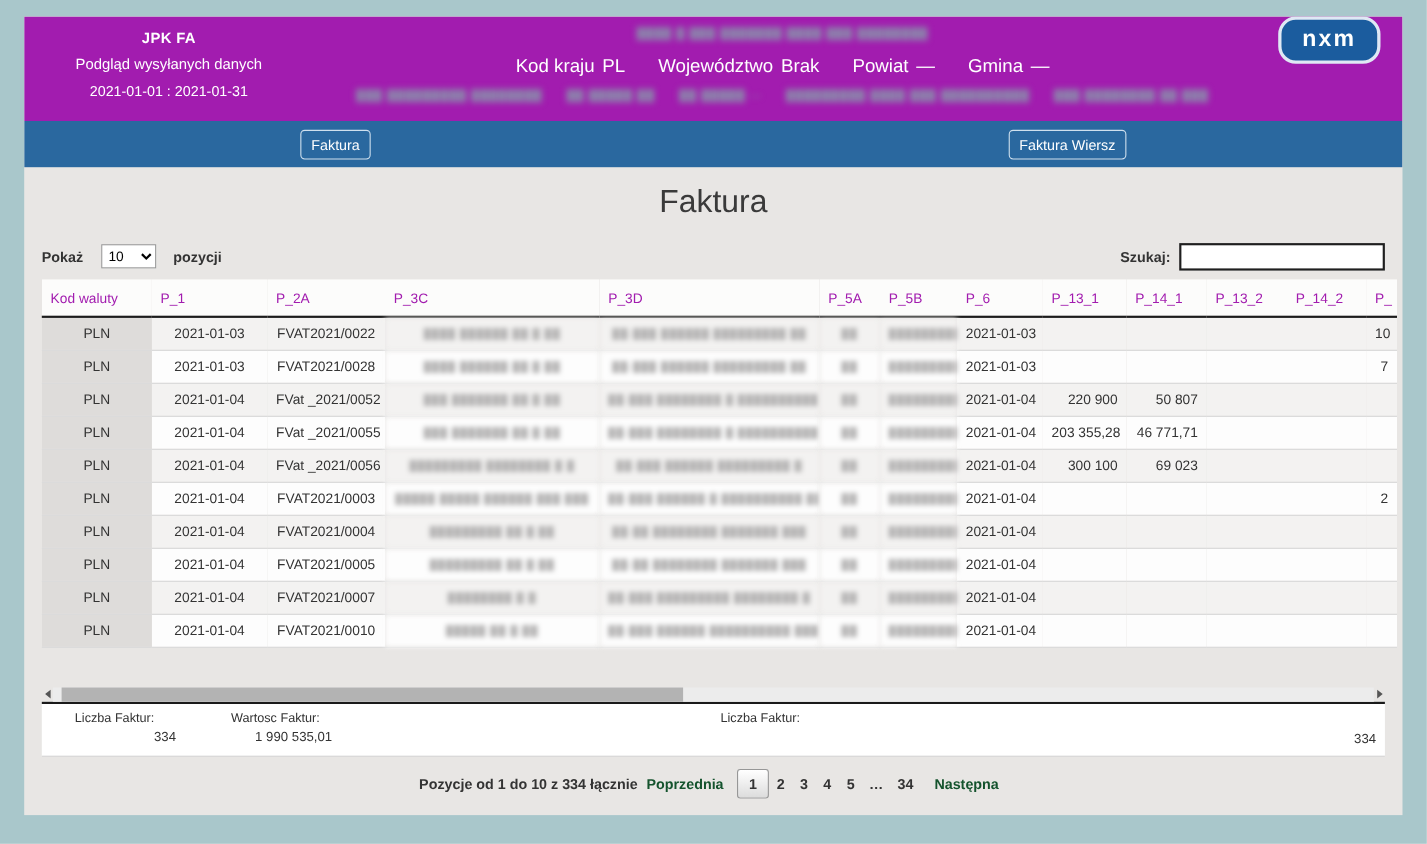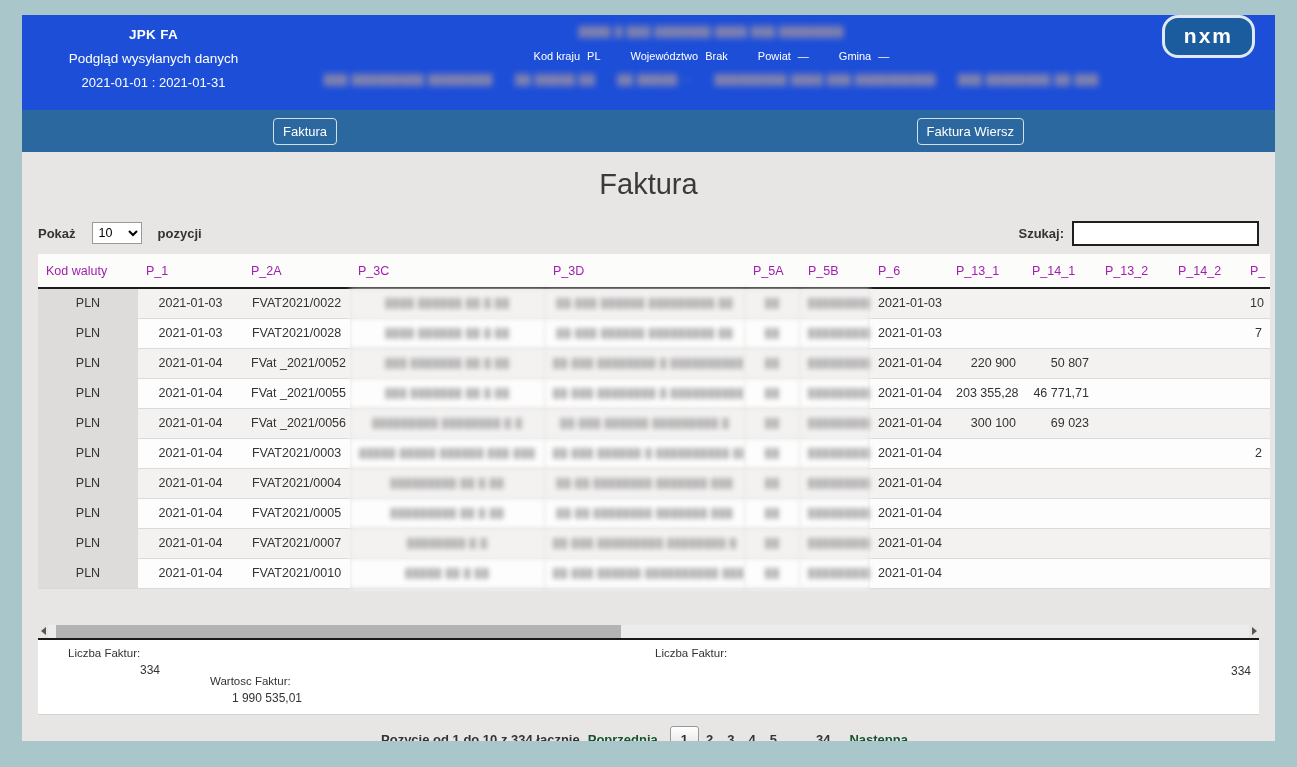--- a/index.html
+++ b/index.html
@@ -10,31 +10,31 @@
     color:#333;
     position:relative;
     overflow:hidden;
   }
   .app {
     position:absolute; left:22px; top:15px; width:1253px; height:726px;
     background:#e8e6e4; overflow:hidden;
   }
   
   .hdr {
-    height:95px; background:#1d4ed8; color:#fff;
+    height:95px; background:#a21caf; color:#fff;
     display:flex; align-items:stretch; padding:0 20px 0 24px;
   }
   .hdr-left { padding-top:12px; text-align:center; width:215px; flex:none; }
   .hdr-left .l1 { font-size:13.5px; font-weight:bold; letter-spacing:.3px; }
   .hdr-left .l2 { font-size:13.5px; margin-top:9px; white-space:nowrap; }
   .hdr-left .l3 { font-size:13px;  margin-top:9px; white-space:nowrap; }
   .hdr-center { flex:1; display:flex; flex-direction:column; align-items:center; padding-top:11px; }
   .rdt-hdr { color:#8b87ab; filter:blur(3px); font-size:10px; letter-spacing:1px; white-space:nowrap; }
   .hdr-center .line1 { height:14px; }
-  .loc-line { display:flex; gap:30px; margin-top:10px; font-size:11px; align-items:baseline; }
+  .loc-line { display:flex; gap:30px; margin-top:10px; font-size:17px; align-items:baseline; }
   .loc-line .grp { display:flex; gap:7px; white-space:nowrap; }
   .addr-line { display:flex; gap:22px; margin-top:12px; }
   .hdr-logo-wrap { flex:none; display:flex; align-items:flex-start; padding-top:0; }
   .logo {
     background:#1b5c9e; border:3px solid #dfe8f4; border-radius:16px;
     padding:7px 19px 9px; color:#fff; font-size:21px; font-weight:bold;
     letter-spacing:2px; line-height:1;
   }
   
   .nav {
@@ -91,21 +91,21 @@
   .hs-track { flex:1; height:13px; background:#ececec; position:relative; }
   .hs-thumb { position:absolute; left:8px; top:0; bottom:0; width:565px; background:#b3b3b3; cursor:grab; }
   
   .summary {
     background:#fff; border-top:2px solid #1a1a1a; border-bottom:1px solid #d2d2d2;
     display:flex; align-items:flex-start; padding:7px 8px 9px 30px; font-size:11.5px;
   }
   .sum-block { display:flex; flex-direction:column; gap:4px; }
   .sum-block .val { text-align:right; font-size:12px; white-space:nowrap; }
   .sum-b1 { width:92px; }
-  .sum-b2 { width:92px; margin-left:50px;margin-top:28px; }
+  .sum-b2 { width:92px; margin-left:50px; }
   .sum-b3-label { margin-left:353px; white-space:nowrap; }
   .sum-b3-val { margin-left:auto; font-size:12px; padding-top:17px; }
   
   .bottom { display:flex; justify-content:center; align-items:center; margin-top:12px; font-size:13px;font-weight:bold; }
   .pager { display:flex; align-items:center; gap:4px; }
   .pager .pg-link { padding:5px 8px; color:#14532d; cursor:pointer; }
   .pager .pg-num { padding:5px 7px; color:#333; cursor:pointer; }
   .pager .pg-num.active {
     border:1px solid #979797; border-radius:3px;
     background:linear-gradient(#ffffff,#dcdcdc); padding:5px 10px;

